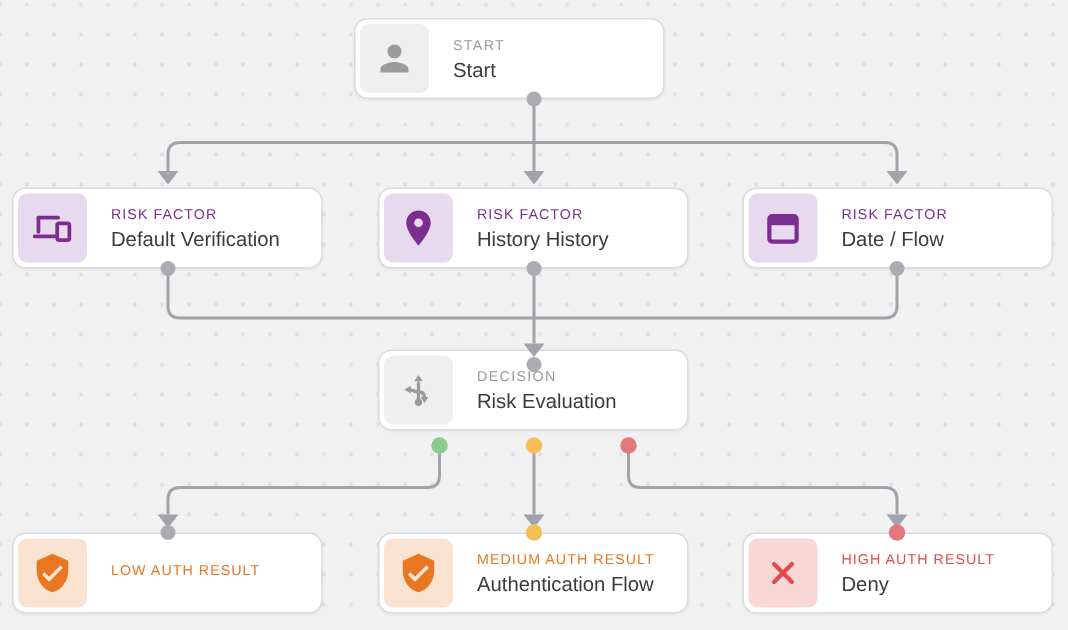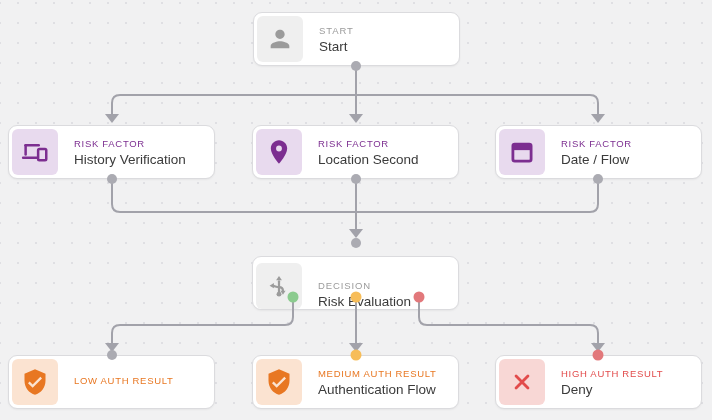--- a/index.html
+++ b/index.html
@@ -29,25 +29,25 @@
   .type-label{
     font-size:9.5px;letter-spacing:.7px;font-weight:400;
     text-transform:uppercase;margin-bottom:3px;white-space:nowrap;
   }
   .lbl-gray{color:#9B9B9B;font-weight:400;letter-spacing:.9px;}
   .lbl-purple{color:#7C2E90;}
   .lbl-orange{color:#E87722;}
   .lbl-red{color:#E24B4B;}
   .node-title{font-size:13.5px;color:#3B3B3B;white-space:nowrap;overflow:hidden;text-overflow:ellipsis;max-width:148px;}
   
-  .n-start{left:253px;top:12px;align-items:center;}
+  .n-start{left:236px;top:12px;align-items:center;}
   .n-device{left:8px;top:125px;}
   .n-location{left:252px;top:125px;}
   .n-datetime{left:495px;top:125px;}
-  .n-decision{left:252px;top:256px;align-items:flex-end;}
+  .n-decision{left:252px;top:233px;}
   .n-low{left:8px;top:355px;}
   .n-medium{left:252px;top:355px;}
   .n-high{left:495px;top:355px;align-items:center;}
   svg.edges{position:absolute;left:0;top:0;z-index:2;pointer-events:none;}
   svg.edges circle{pointer-events:auto;cursor:crosshair;}
   .edge{stroke:#A2A2AA;stroke-width:2;fill:none;}
   .head{fill:#A2A2AA;stroke:none;}
 </style>
 </head>
 <body>
@@ -70,33 +70,33 @@
     <div class="tile tile-purple">
       <svg width="30" height="30" viewBox="0 0 24 24" fill="none" stroke="#7C2E90" stroke-width="2" stroke-linecap="round" stroke-linejoin="round">
         <path d="M4.5 6.5h10.5"></path>
           <path d="M4.5 6.5v7.5"></path>
           <path d="M2.5 16.5h11"></path>
         <rect x="14.5" y="9.5" width="6.5" height="9" rx="1" fill="#E8DAEE"></rect>
       </svg>
     </div>
     <div class="texts">
       <div class="type-label lbl-purple">RISK FACTOR</div>
-      <div class="node-title">History Verification</div>
+      <div class="node-title">Default Verification</div>
     </div>
   </div>
 
   <div class="node n-location">
     <div class="tile tile-purple">
       <svg width="28" height="28" viewBox="0 0 24 24">
           <path fill="#7C2E90" d="M12 2C8.13 2 5 5.13 5 9c0 5.25 7 13 7 13s7-7.75 7-13c0-3.87-3.13-7-7-7zm0 9.5a2.5 2.5 0 1 1 0-5 2.5 2.5 0 0 1 0 5z"></path>
         </svg>
     </div>
     <div class="texts">
       <div class="type-label lbl-purple">RISK FACTOR</div>
-      <div class="node-title">Location Second</div>
+      <div class="node-title">History History</div>
     </div>
   </div>
 
   <div class="node n-datetime">
     <div class="tile tile-purple">
       <svg width="28" height="28" viewBox="0 0 24 24">
         <rect x="4.2" y="5.2" width="15.6" height="14.6" rx="1.6" fill="none" stroke="#7C2E90" stroke-width="2.4"></rect>
         <path fill="#7C2E90" d="M4.2 6h15.6v4.4H4.2z"></path>
       </svg>
     </div>

